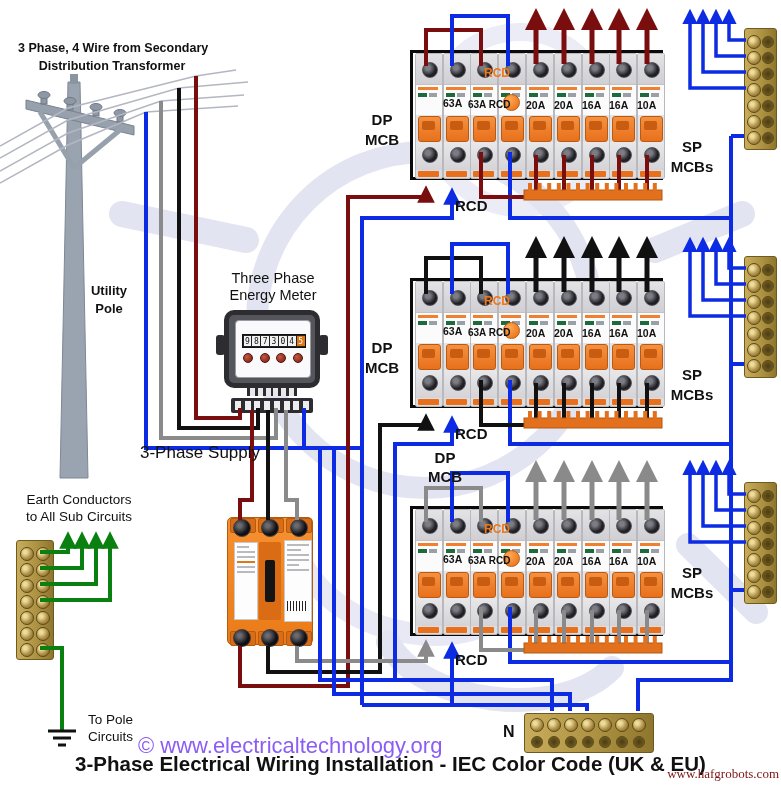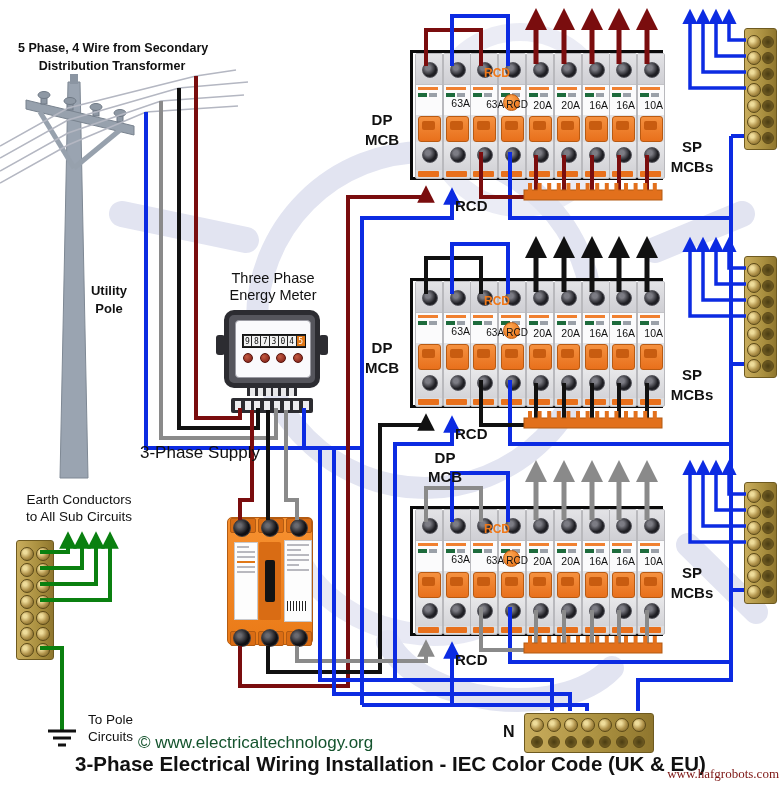--- a/index.html
+++ b/index.html
@@ -24,21 +24,21 @@
   .m-tog{position:absolute;left:2px;top:62px;width:21px;height:24px;background:linear-gradient(#f59140,#e8701c);
          border:1px solid #b95a12;border-radius:3px;}
   .m-btn{position:absolute;left:3px;top:4px;width:13px;height:9px;background:#c85c10;border-radius:2px;}
   .m-low{position:absolute;left:0;top:88px;width:100%;height:28px;background:linear-gradient(#e8e8ea,#d4d4d8);}
   .m-term2{position:absolute;left:6px;top:5px;width:14px;height:14px;border-radius:50%;
           background:radial-gradient(circle at 35% 35%, #7c7c84 18%, #1f1f24 60%);border:1px solid #55555c;}
   .m-clip{position:absolute;left:2px;top:117px;width:21px;height:6px;background:#e8701c;border-radius:1px;}
   .rcd-title{position:absolute;left:55px;top:13px;width:58px;text-align:center;color:#f07818;font-weight:bold;font-size:12px;}
   .rcd-btn{position:absolute;left:90px;top:41px;width:15px;height:15px;border-radius:50%;
            background:radial-gradient(circle at 35% 30%,#ffa855,#e86d10);border:1px solid #b95a12;}
-  .span-lab{position:absolute;text-align:right;font-weight:normal;font-size:10.5px;color:#111;}
+  .span-lab{position:absolute;text-align:left;font-weight:bold;font-size:10.5px;color:#111;}
   
   .tblock{position:absolute;width:31px;background:linear-gradient(90deg,#c9ad5d,#a98f3f 60%,#8f762e);
           border:1px solid #6e5a20;border-radius:3px;}
   .screw{position:absolute;width:12px;height:12px;border-radius:50%;
          background:radial-gradient(circle at 35% 35%, #eedc9a 15%, #b0924a 55%, #6e5a20);border:1px solid #5c4a18;}
   .hole{position:absolute;width:10px;height:10px;border-radius:50%;background:radial-gradient(#4a3c12,#7c6628);border:1px solid #5c4a18;}
   
   .meter{position:absolute;left:224px;top:310px;width:96px;height:78px;background:#55555c;border:5px solid #2c2c31;border-radius:10px;box-sizing:border-box;}
   .m-face{position:absolute;left:6px;top:5px;width:74px;height:56px;background:#fafafc;border:1px solid #9a9aa2;border-radius:4px;}
   .kwh{position:absolute;left:0;top:20px;width:100%;text-align:center;font-size:8px;font-weight:bold;color:#222;}
@@ -946,21 +946,21 @@
       <path d="M40,648 H62 V730"></path>
     </g>
     <g stroke="#111" stroke-width="3">
       <line x1="48" y1="731" x2="76" y2="731"></line>
         <line x1="53" y1="738" x2="71" y2="738"></line>
       <line x1="58" y1="745" x2="66" y2="745"></line>
     </g>
   </svg>
 
   <div class="lbl b c" style="left:18px;top:40px;width:188px;font-size:12.5px;line-height:1.4">
-    <span>5 Phase, 4 Wire from Secondary</span><br><span>Distribution Transformer</span>
+    <span>3 Phase, 4 Wire from Secondary</span><br><span>Distribution Transformer</span>
   </div>
   <div class="lbl b c" style="left:76px;top:282px;width:66px;font-size:13px;line-height:1.4">
     <span>Utility</span><br><span>Pole</span>
   </div>
   <div class="lbl c" style="left:208px;top:270px;width:130px;font-size:14.5px;line-height:1.15">
     <span>Three Phase</span><br><span>Energy Meter</span>
   </div>
   <div class="lbl" style="left:140px;top:443px;font-size:17px">3-Phase Supply</div>
   <div class="lbl c" style="left:10px;top:492px;width:138px;font-size:13.5px;line-height:1.25">
     <span>Earth Conductors</span><br><span>to All Sub Circuits</span>
@@ -975,16 +975,16 @@
   <div class="lbl b" style="left:455px;top:197px;font-size:15px">RCD</div>
 
   <div class="lbl b c" style="left:358px;top:338px;width:48px;font-size:15px;line-height:1.3"><span>DP</span><br><span>MCB</span></div>
   <div class="lbl b c" style="left:662px;top:365px;width:60px;font-size:15px;line-height:1.3"><span>SP</span><br><span>MCBs</span></div>
   <div class="lbl b" style="left:455px;top:425px;font-size:15px">RCD</div>
 
   <div class="lbl b c" style="left:418px;top:449px;width:54px;font-size:15px;line-height:1.25"><span>DP</span><br><span>MCB</span></div>
   <div class="lbl b c" style="left:662px;top:563px;width:60px;font-size:15px;line-height:1.3"><span>SP</span><br><span>MCBs</span></div>
   <div class="lbl b" style="left:455px;top:651px;font-size:15px">RCD</div>
 
-  <div class="lbl" style="left:138px;top:733px;font-size:17px;color:#14532d">© www.electricaltechnology.org</div>
+  <div class="lbl" style="left:138px;top:733px;font-size:22px;color:#8b5cf6">© www.electricaltechnology.org</div>
   <div class="lbl b c" style="left:0;top:752px;width:781px;font-size:20.5px">3-Phase Electrical Wiring Installation - IEC Color Code (UK &amp; EU)</div>
   <div class="lbl" style="right:2px;top:766px;font-size:13px;color:#7c1412;font-family:'Liberation Serif','DejaVu Serif',serif">www.hafgrobots.com</div>
 </div>
 
 </body></html>

